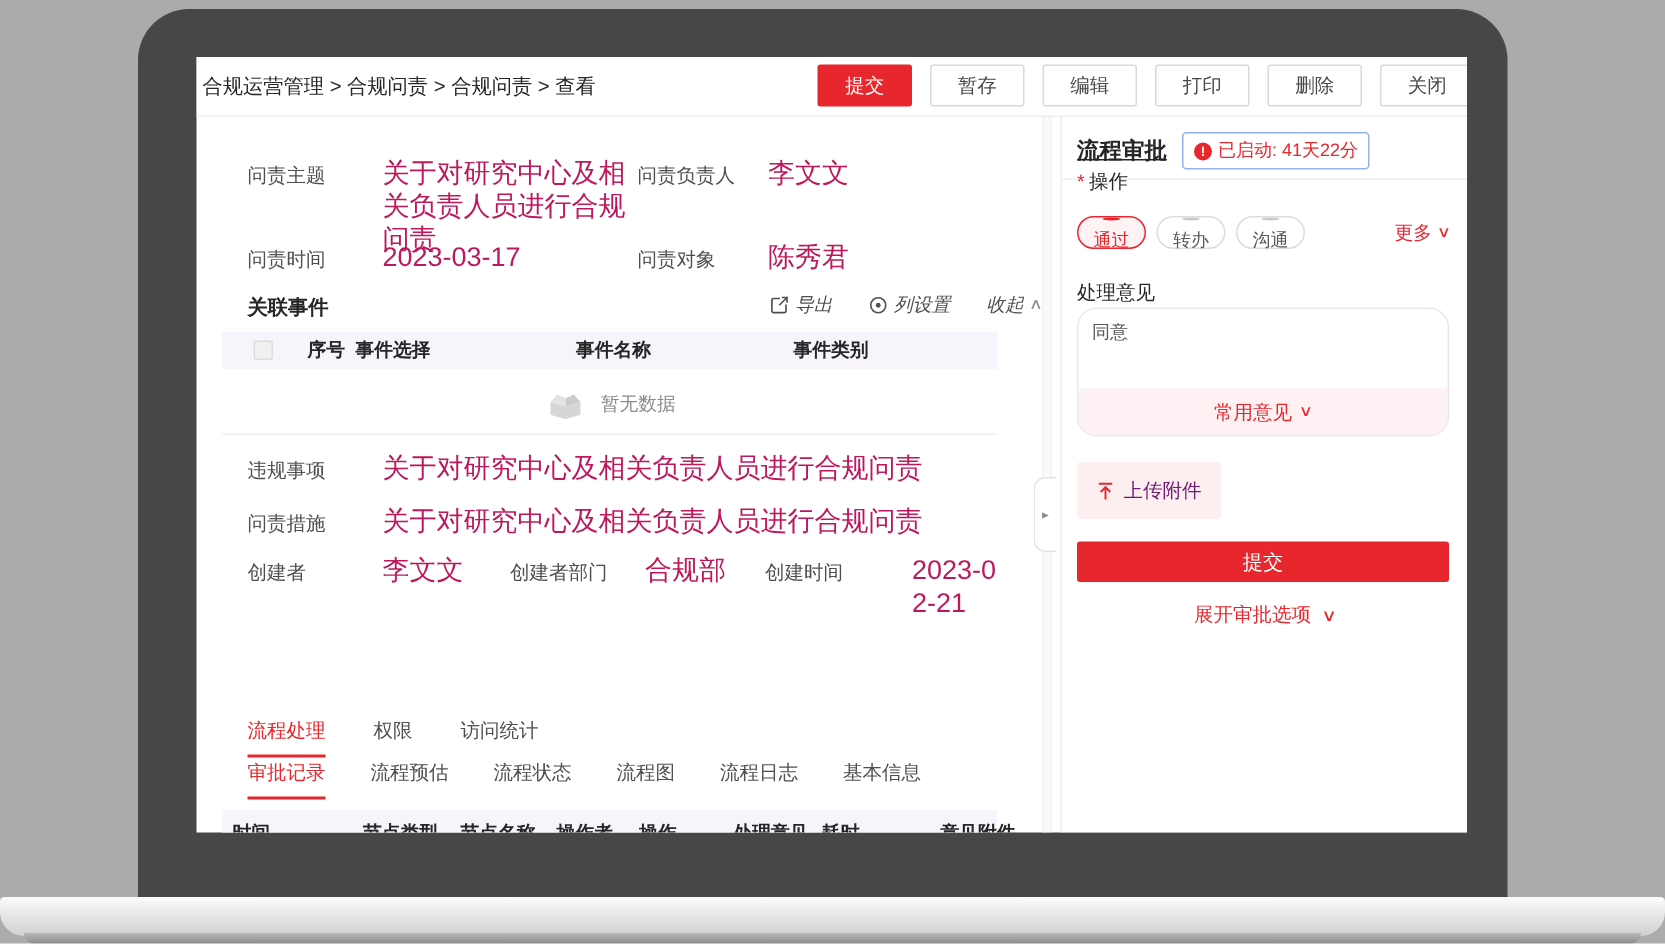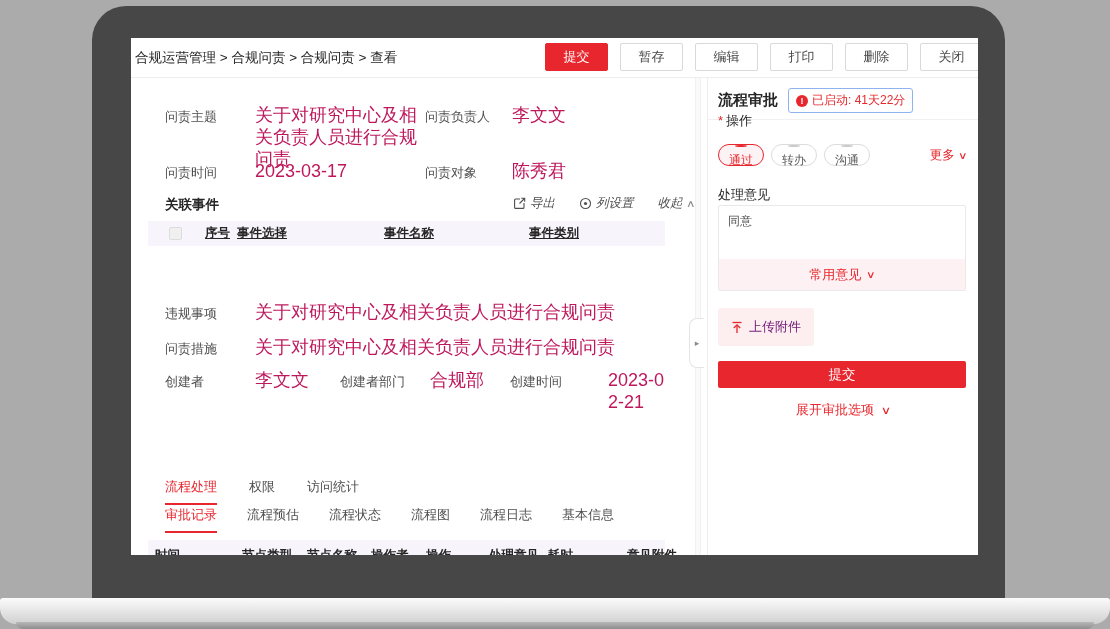--- a/index.html
+++ b/index.html
@@ -32,21 +32,21 @@
   .val { position:absolute; font-size:18px; color:#be185d; line-height:22px; }
 
   .section-title { position:absolute; left:34px; top:118px; font-size:13.5px; font-weight:bold; color:#262626; }
   .table-toolbar { position:absolute; left:382px; top:117px; display:flex; gap:24px; align-items:flex-end;
                    font-size:12.5px; color:#4f4f4f;font-style:italic; }
   .tool-item { display:flex; align-items:center; gap:4px; cursor:pointer; }
   .caret { font-size:10px; color:#8c8c8c; transform:scaleX(1.3); display:inline-block; }
 
   .evt-table-head { position:absolute; left:17px; top:143px; width:517px; height:25px;
                     background:#f7f5fb; display:flex; align-items:center; }
-  .evt-th { position:absolute; font-size:12.5px; font-weight:600; color:#262626; white-space:nowrap;text-decoration:underline; }
+  .evt-th { position:absolute; font-size:12.5px; font-weight:600; color:#262626; white-space:nowrap; }
   .checkbox { position:absolute; left:21px; width:13px; height:13px; background:#f0f0f0;
               border:1px solid #dcdcdc; border-radius:2px; }
 
   .empty-wrap { position:absolute; left:17px; top:172px; width:517px; height:40px;
                 display:flex; align-items:center; justify-content:center; gap:10px;
                 border-bottom:1px solid #f0f0f0; }
   .empty-text { font-size:12.5px; color:#8c8c8c; }
 
   .tabs1 { position:absolute; left:34px; top:400px; display:flex; gap:32px; }
   .tabs2 { position:absolute; left:34px; top:428px; display:flex; gap:30px; }
@@ -62,42 +62,42 @@
 
   .collapse-handle { position:absolute; left:558px; top:240px; width:15px; height:50px;
                      background:#fff; border:1px solid #e4e4e4; border-right:none;
                      border-radius:8px 0 0 8px; display:flex; align-items:center; justify-content:center;
                      cursor:pointer; z-index:3; }
   .collapse-handle span { font-size:9px; color:#8c8c8c; }
 
   
   .panel { position:absolute; left:576px; top:0; width:271px; height:477px; border-left:1px solid #ededed; background:#fff; }
   .panel-title-row { position:absolute; left:10px; top:10px; display:flex; align-items:center; gap:10px; }
-  .panel-title { font-size:15px; font-weight:bold; color:#262626; }
+  .panel-title { font-size:15px; font-weight:bold; color:#262626;text-decoration:underline; }
   .status-badge { display:inline-flex; align-items:center; gap:4px; border:1px solid #8fb3ef;
                   border-radius:3px; padding:3px 7px; font-size:12px; color:#e8262d; }
   .status-dot { width:12px; height:12px; border-radius:50%; background:#e8262d; color:#fff;
                 font-size:9px; font-weight:bold; display:flex; align-items:center; justify-content:center; }
   .panel-divider { position:absolute; left:0; top:41px; width:100%; height:1px; background:#f0f0f0; }
 
   .action-label { position:absolute; left:10px; top:34px; font-size:13px; color:#262626; }
   .req-star { color:#e8262d; margin-right:3px; }
   .pills { position:absolute; left:10px; top:66px; display:flex; gap:7px; }
   .pill { display:inline-flex; align-items:center; gap:5px; height:22px; padding:0 10px;
           border-radius:11px; border:1px solid #dcdcdc; background:#fff; font-size:12px; color:#595959; cursor:pointer;flex-direction:column; }
   .pill.sel { border-color:#e8262d; background:#fef3f4; color:#e8262d; }
   .radio { width:12px; height:12px; border-radius:50%; border:1px solid #c9c9c9; background:#fff; position:relative; }
   .pill.sel .radio { border-color:#e8262d; }
   .pill.sel .radio i { position:absolute; left:2px; top:2px; right:2px; bottom:2px; background:#e8262d; border-radius:50%; }
   .more-link { position:absolute; right:12px; top:69px; font-size:12.5px; color:#e8262d; display:flex; gap:4px; align-items:center; cursor:pointer; }
   .more-link .caret { color:#e8262d; }
 
   .opinion-label { position:absolute; left:10px; top:108px; font-size:13px; color:#262626; }
   .opinion-box { position:absolute; left:10px; right:12px; top:127px; height:86px;
-                 border:1px solid #e9e9e9; border-radius:2px; overflow:hidden; }
+                 border:1px solid #e9e9e9; border-radius:13px; overflow:hidden; }
   .opinion-text { height:53px; padding:7px 9px; font-size:12px; color:#555; }
   .opinion-footer { height:31px; background:#fdf1f3; display:flex; align-items:center; justify-content:center;
                     gap:6px; font-size:13px; color:#e8262d; cursor:pointer; }
   .opinion-footer .caret { color:#e8262d; }
 
   .upload-btn { position:absolute; left:10px; top:230px; display:inline-flex; align-items:center; gap:6px;
                 padding:10px 13px; background:#fdeef0; border-radius:3px; font-size:13px; color:#701a75; cursor:pointer; }
   .submit-big { position:absolute; left:10px; right:12px; top:283px; height:27px; background:#e8262d;
                 border-radius:2px; color:#fff; font-size:13.5px; display:flex; align-items:center; justify-content:center; cursor:pointer; }
   .expand-link { position:absolute; left:0; right:0; top:323px; display:flex; align-items:center; justify-content:center;
@@ -159,20 +159,28 @@
       </div>
 
       <div class="evt-table-head">
         <span class="checkbox"></span>
         <span class="evt-th" style="left:57px">序号</span>
         <span class="evt-th" style="left:89px">事件选择</span>
         <span class="evt-th" style="left:236px">事件名称</span>
         <span class="evt-th" style="left:381px">事件类别</span>
       </div>
 
+      <div class="empty-wrap">
+        <svg width="28" height="22" viewBox="0 0 28 22">
+          <polygon points="4,9 14,12 24,9 24,17.5 14,20.5 4,17.5" fill="#d6d6d6"></polygon>
+          <polygon points="4,9 8.5,4 14,6.5 14,12" fill="#e3e3e3"></polygon>
+          <polygon points="24,9 19.5,4 14,6.5 14,12" fill="#cccccc"></polygon>
+        </svg>
+        <span class="empty-text">暂无数据</span>
+      </div>
 
       <span class="lbl" style="left:34px;top:227px">违规事项</span>
       <span class="val" style="left:124px;top:223px">关于对研究中心及相关负责人员进行合规问责</span>
 
       <span class="lbl" style="left:34px;top:262px">问责措施</span>
       <span class="val" style="left:124px;top:258px">关于对研究中心及相关负责人员进行合规问责</span>
 
       <span class="lbl" style="left:34px;top:295px">创建者</span>
       <span class="val" style="left:124px;top:291px">李文文</span>
       <span class="lbl" style="left:209px;top:295px">创建者部门</span>

